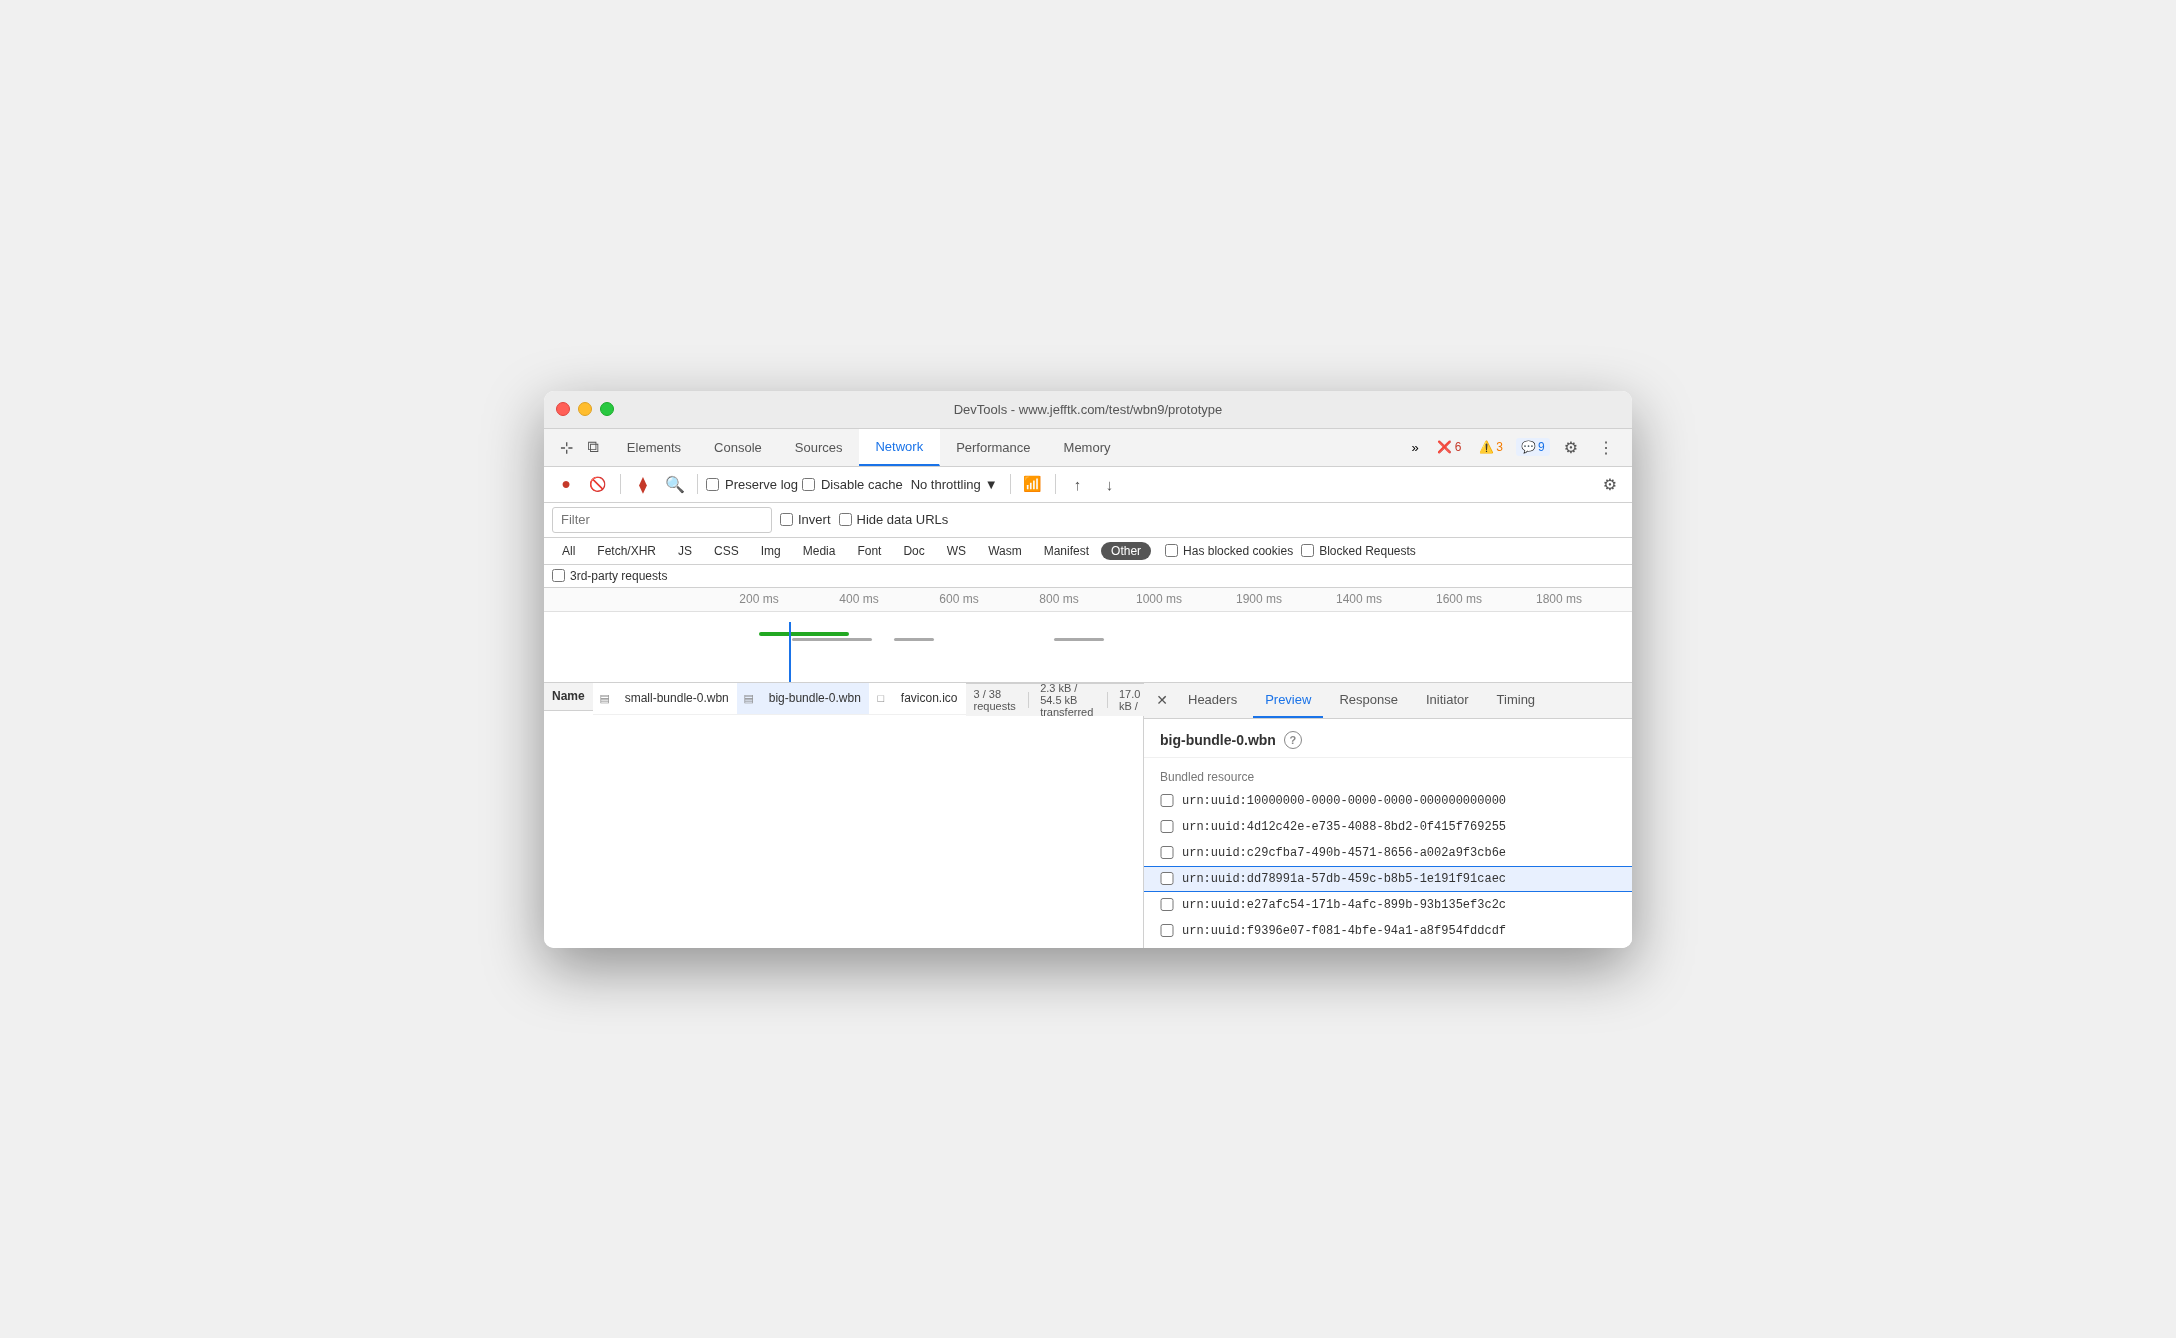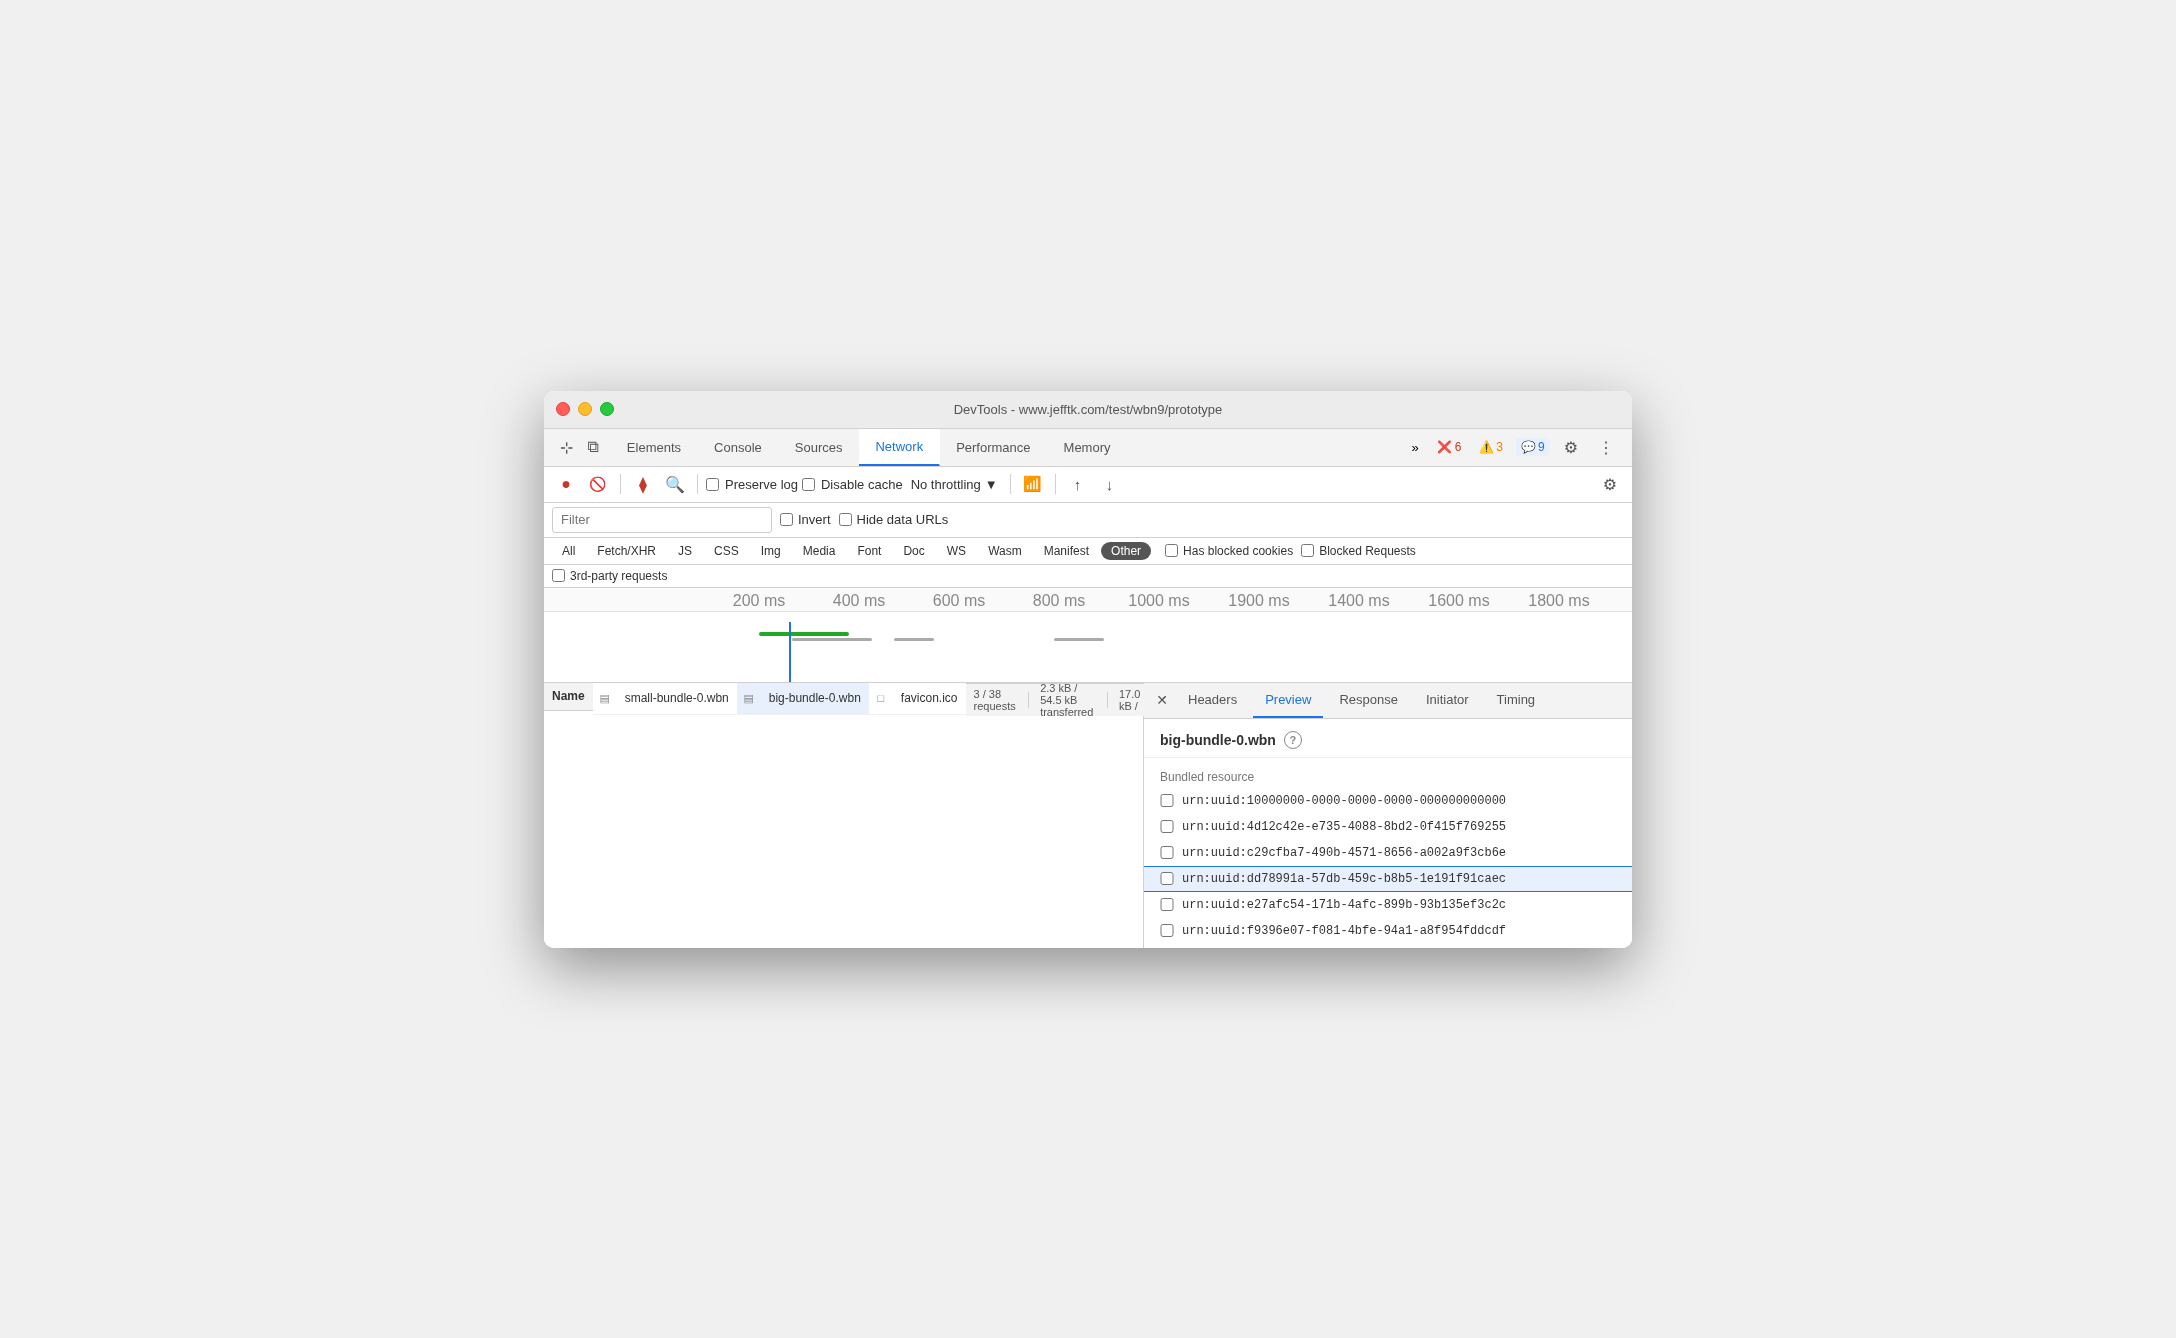--- a/index.html
+++ b/index.html
@@ -282,21 +282,21 @@
       height: 24px;
       border-bottom: 1px solid #e0e0e0;
       overflow: hidden;
       position: relative;
       padding-left: 215px;
       background: #fafafa;
     }
     .ruler-tick {
       position: absolute;
       top: 0;
-      font-size: 16px;
+      font-size: 12px;
       color: #888;
       padding-top: 4px;
       transform: translateX(-50%);
     }
     .timeline-chart {
       height: 70px;
       position: relative;
       background: #fff;
       padding-left: 215px;
       overflow: hidden;

